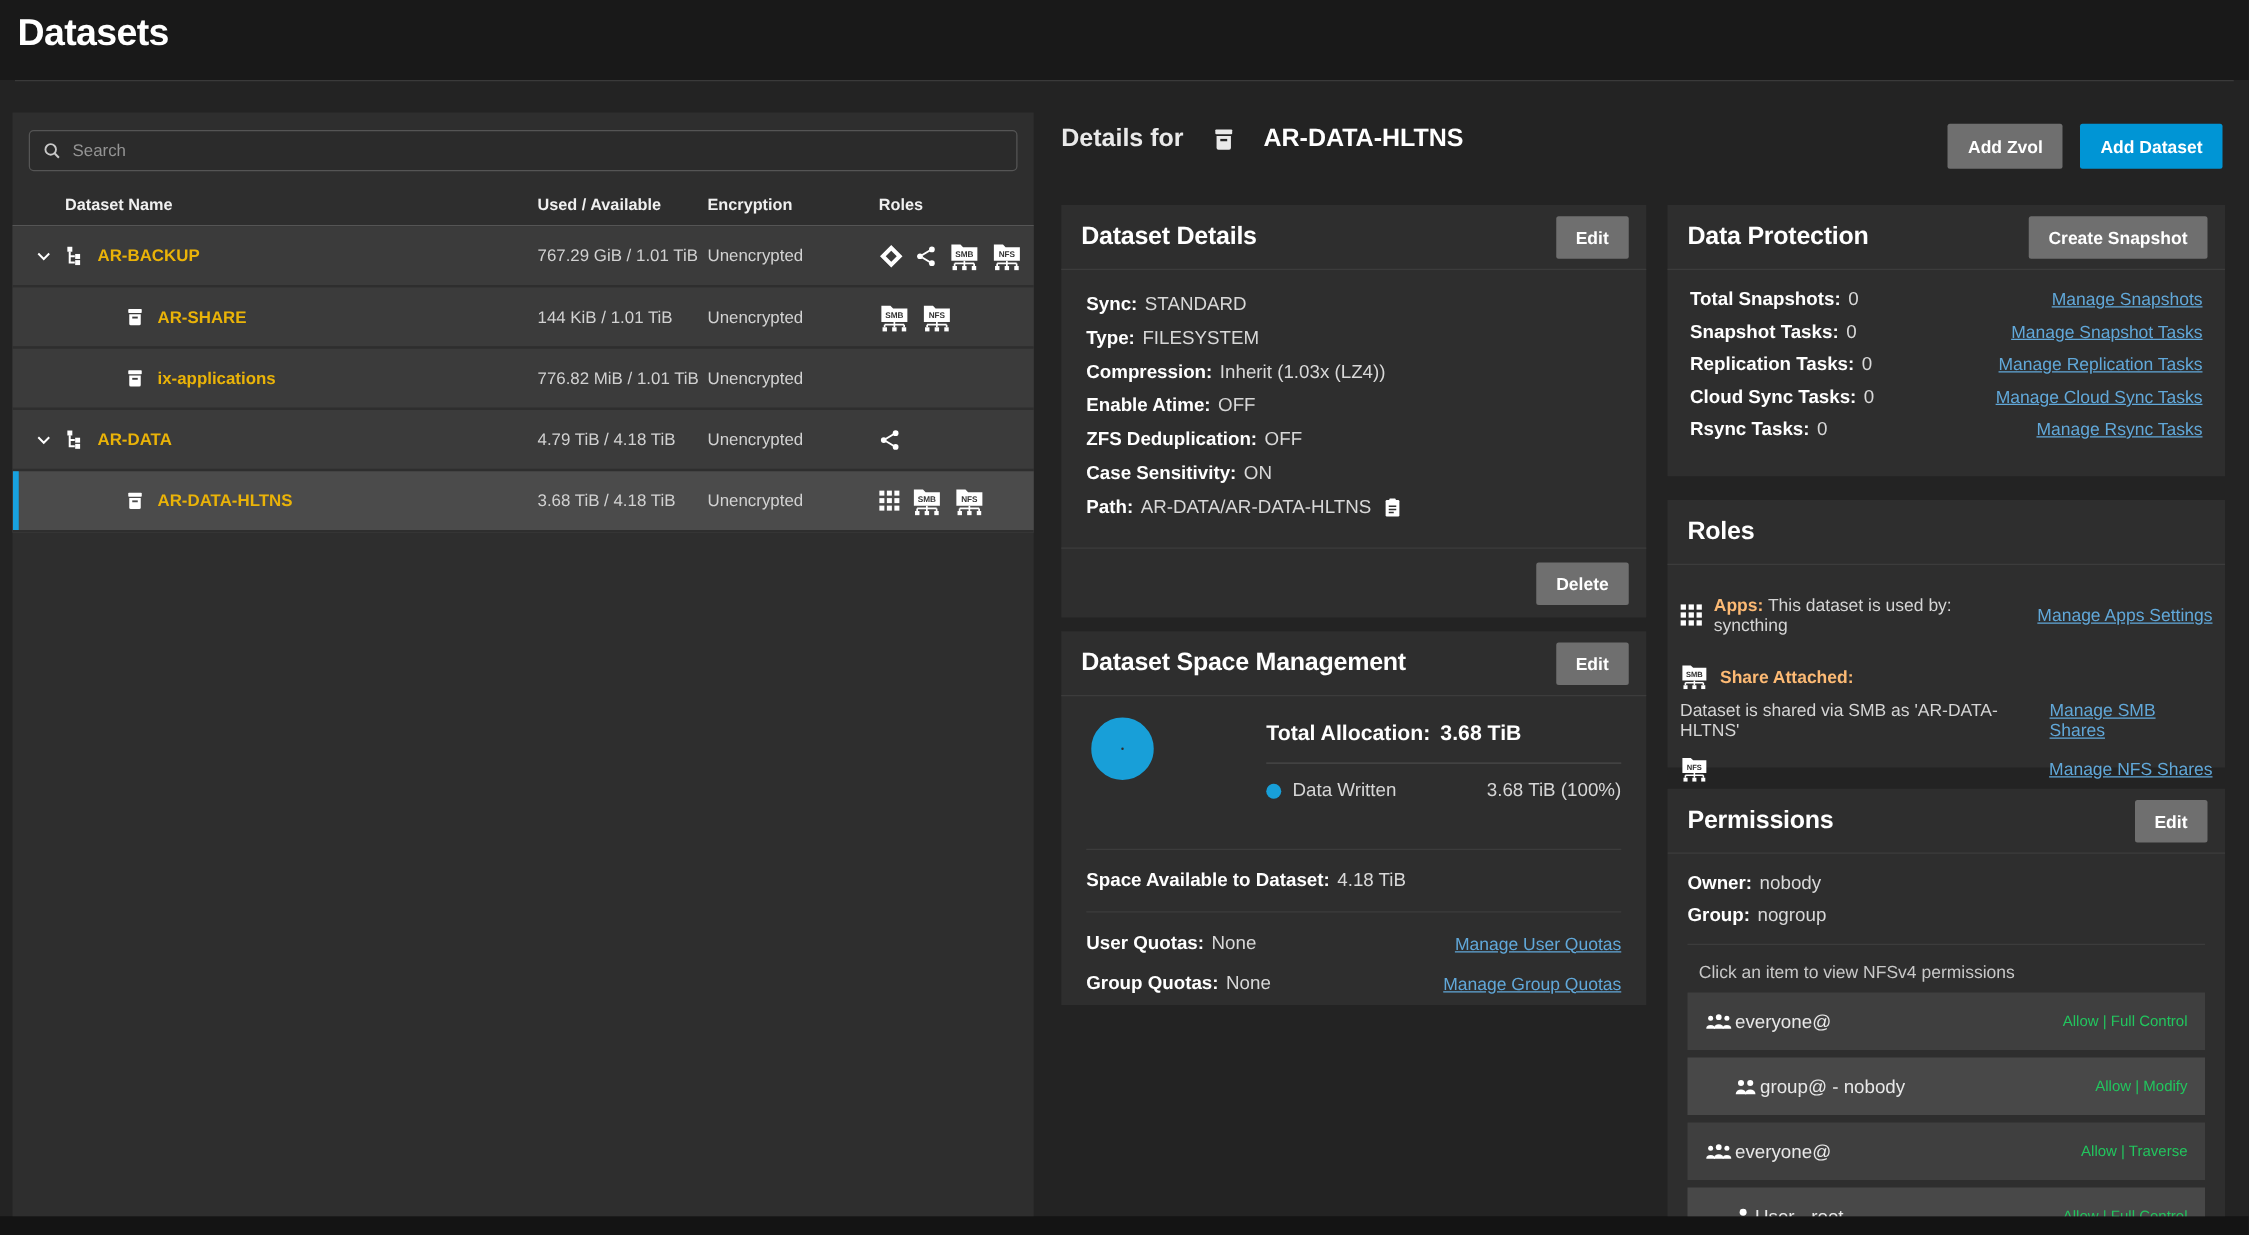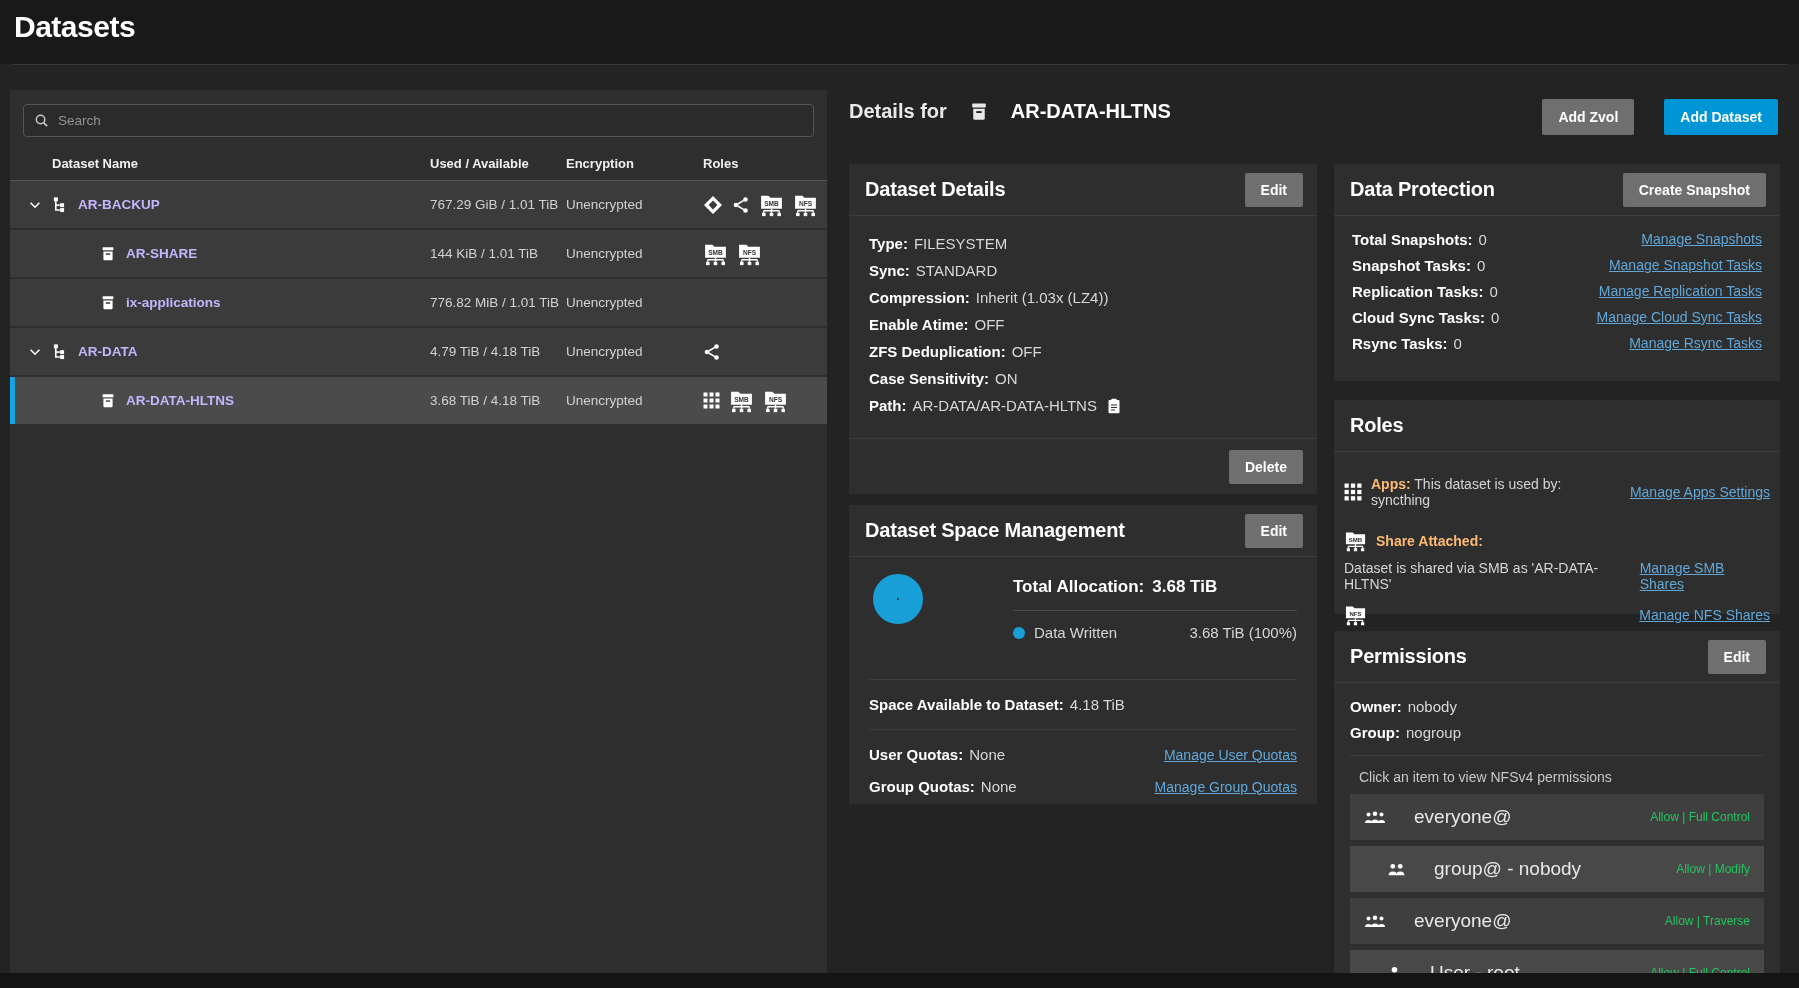--- a/index.html
+++ b/index.html
@@ -23,36 +23,36 @@
   .search-box input { flex:1; background:transparent; border:none; outline:none; color:#ddd; font-size:13.5px; margin-left:9px; font-family:inherit; }
   .search-box input::placeholder { color:#949494; }
 
   .tbl-header { display:flex; align-items:center; height:34px; border-bottom:1px solid #555; font-size:13px; font-weight:700; color:#f0f0f0; }
   .col-name { flex:0 0 420px; padding-left:42px; }
   .col-used { flex:0 0 136px; }
   .col-enc  { flex:0 0 137px; }
   .col-roles{ flex:1; }
 
   .row { display:flex; align-items:center; height:49px; background:#3b3b3b; border-bottom:2px solid #2e2e2e; font-size:13.5px; cursor:pointer; }
-  .row .cell-name { flex:0 0 420px; display:flex; align-items:center; font-weight:700; color:#c4b5fd; }
+  .row .cell-name { flex:0 0 420px; display:flex; align-items:center; font-weight:700; color:#eab308; }
   .row .cell-used { flex:0 0 136px; color:#d2d2d2; }
   .row .cell-enc  { flex:0 0 137px; color:#d2d2d2; }
   .row .cell-roles{ flex:1; display:flex; align-items:center; gap:9px; }
   .row.selected { background:#4b4b4b; box-shadow:inset 5px 0 0 #18a2e0; }
   .indent-0 { padding-left:18px; }
   .indent-0 .tree-icon { margin:0 9px 0 10px; }
   .indent-1 { padding-left:90px; }
   .indent-1 .ds-icon { margin-right:10px; }
   .chev { display:flex; align-items:center; }
 
   
   .details-header { position:absolute; left:849px; top:100px; display:flex; align-items:center; gap:22px;
      font-size:20px; font-weight:700; color:#e9e9e9; }
   .details-header .ds-name { color:#ffffff; }
-  .header-buttons { position:absolute; right:21px; top:99px; display:flex; gap:30px; }
+  .header-buttons { position:absolute; right:21px; top:99px; display:flex; gap:14px; }
 
   .btn { height:36px; padding:0 16px; border:none; border-radius:2px; background:#6f6f6f; color:#fff;
     font-family:inherit; font-size:14px; font-weight:700; cursor:pointer; }
   .btn.primary { background:#0095d5; }
   .btn.small { height:34px; }
 
   
   .card { position:absolute; background:#2e2e2e; }
   .card-header { display:flex; align-items:center; justify-content:space-between; height:52px;
      padding:0 14px 0 16px; border-bottom:1px solid #3c3c3c; }
@@ -103,21 +103,21 @@
 
   #card-perms { left:1334px; top:631px; width:446px; height:342px; overflow:hidden; }
   .perm-body { padding:0 16px; }
   .perm-line { margin-top:15px; font-size:15px; color:#d8d8d8; height:18px; }
   .perm-line b { color:#fff; margin-right:6px; }
   .perm-divider { border:none; border-top:1px solid #3c3c3c; margin-top:13px; }
   .perm-hint { margin:13px 0 0 9px; font-size:14px; color:#c8c8c8; }
   .acl-list { margin-top:9px; }
   .acl-row { display:flex; align-items:center; height:46px; background:#3f3f3f; margin-bottom:6px; padding:0 14px; cursor:pointer; }
   .acl-row.alt { background:#484848;padding-left:37px; }
-  .acl-row .who { margin-left:28px; font-size:19px; color:#e8e8e8; }
+  .acl-row .who { margin-left:2px; font-size:15px; color:#e8e8e8; }
   .acl-row .perm { margin-left:auto; font-size:12px; color:#22c55e; }
 
   svg { display:block; }
   .icon { display:flex; align-items:center; justify-content:center; }
 </style>
 </head>
 <body>
 
 <div class="top-band"></div>
 <div class="page-title">Datasets</div>
@@ -351,26 +351,26 @@
   <button class="btn primary">Add Dataset</button>
 </div>
 
 <div class="card" id="card-details">
   <div class="card-header">
     <span class="card-title">Dataset Details</span>
     <button class="btn small">Edit</button>
   </div>
   <div class="fields">
     <div class="field-line">
+        <b>Sync:</b>
+        <span>STANDARD</span>
+      </div>
+    <div class="field-line">
         <b>Type:</b>
         <span>FILESYSTEM</span>
-      </div>
-    <div class="field-line">
-        <b>Sync:</b>
-        <span>STANDARD</span>
       </div>
     <div class="field-line">
         <b>Compression:</b>
         <span>Inherit (1.03x (LZ4))</span>
       </div>
     <div class="field-line">
         <b>Enable Atime:</b>
         <span>OFF</span>
       </div>
     <div class="field-line">

